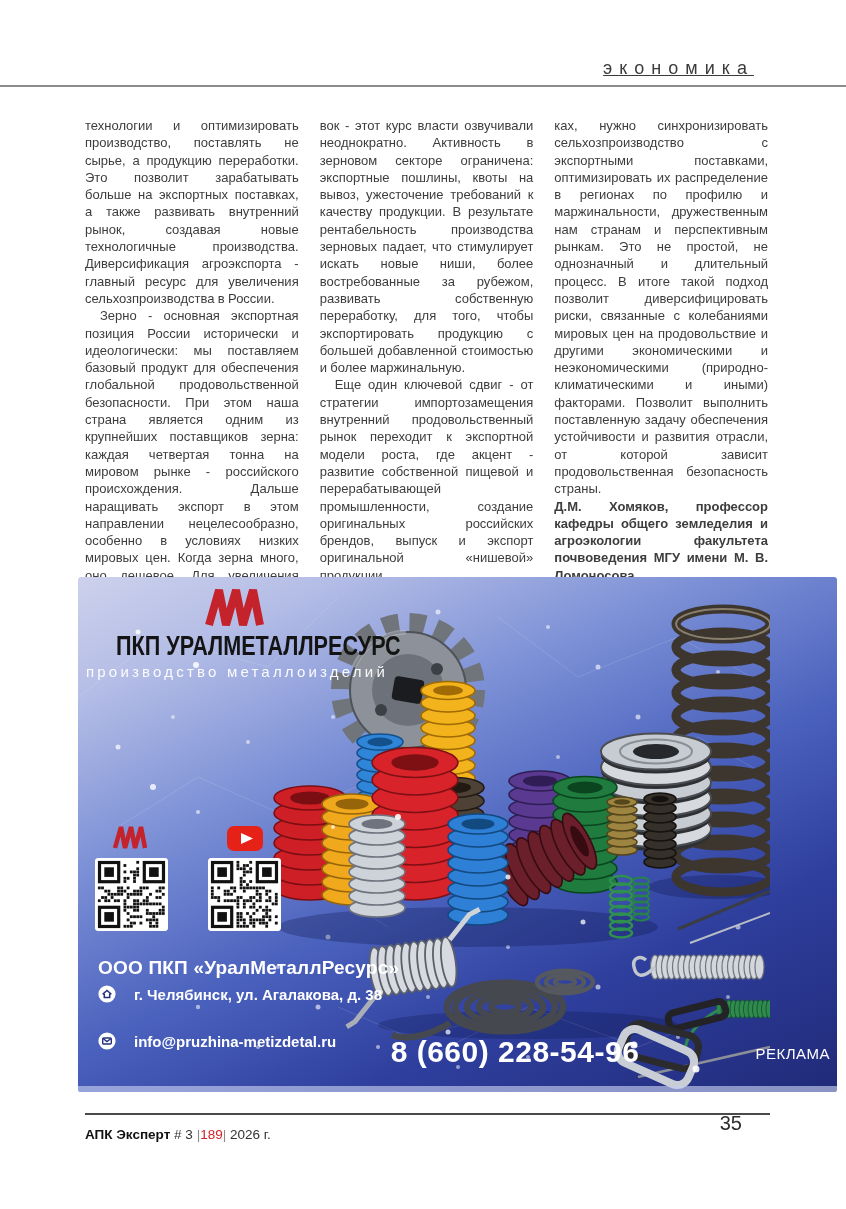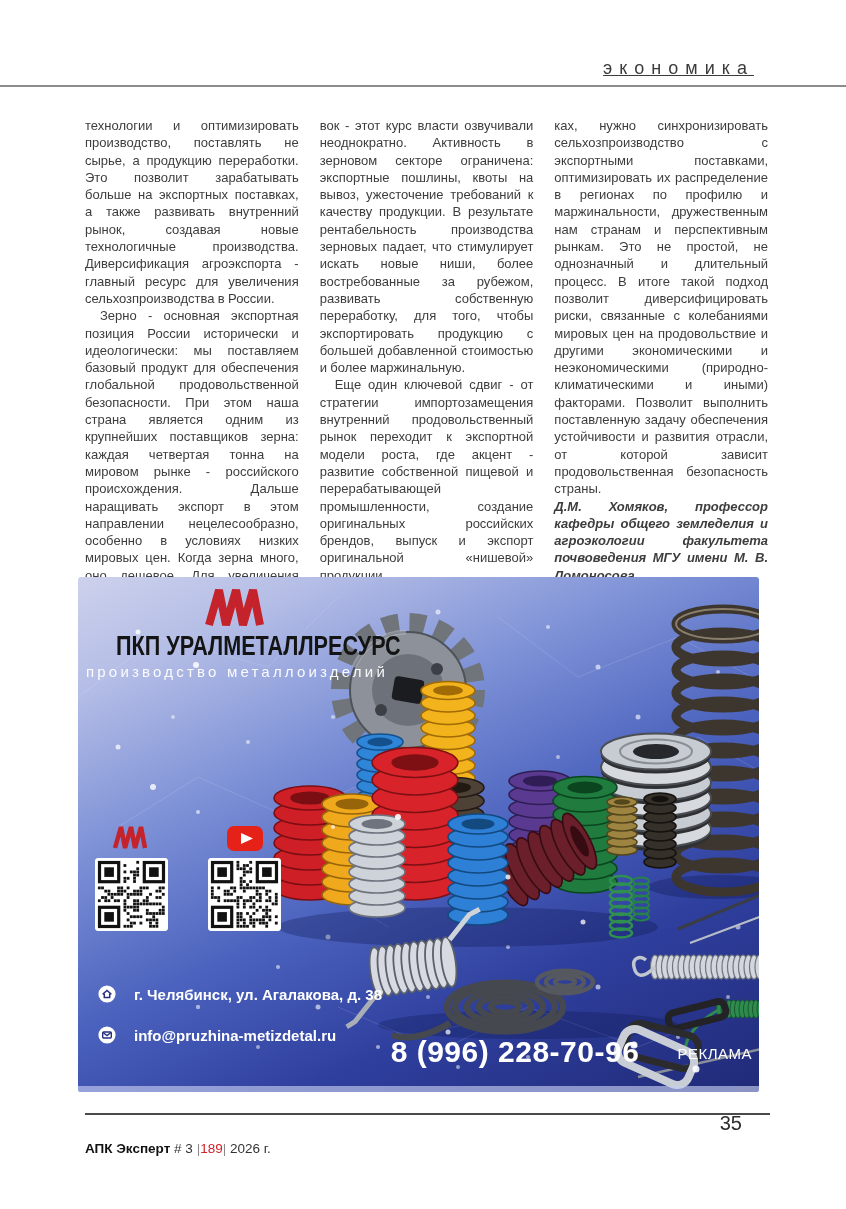--- a/index.html
+++ b/index.html
@@ -10,25 +10,25 @@
   .section-label{position:absolute;top:58px;right:92px;font-size:18px;letter-spacing:7px;
                  color:#3b3b3b;font-weight:400;text-decoration:underline;}
   .header-rule{position:absolute;top:85px;left:0;width:846px;height:2px;background:#8c8c8c;}
 
   
   .article{position:absolute;top:117px;left:85px;width:683px;display:flex;gap:21px;}
   .col{width:217px;}
   .col p{margin:0;font-size:13px;line-height:17.3px;text-align:justify;color:#3d3d3d;
          hyphens:auto;-webkit-hyphens:auto;word-spacing:-0.3px;}
   .col p.ind{text-indent:15px;}
-  .author{margin-top:26px;font-style:italic;font-weight:bold;text-align:right;
+  .author{margin-top:26px;font-weight:bold;text-align:right;
           font-size:13.2px;line-height:18.5px;color:#1f1f1f;}
 
   
-  .ad{position:absolute;left:78px;top:577px;width:681px;height:515px;border-radius:3px;
+  .ad{position:absolute;left:78px;top:577px;width:759px;height:515px;border-radius:3px;
       overflow:hidden;
       background:linear-gradient(155deg,#cdd1ec 0%,#b4bde6 14%,#7c90d6 34%,#4a61bd 55%,#2f3f9e 74%,#202a78 100%);}
   .ad::after{content:"";position:absolute;left:0;right:0;bottom:0;height:6px;
              background:rgba(196,205,238,.65);}
   .ad-art{position:absolute;left:0;top:0;width:692px;height:515px;}
 
   .ad-logo{position:absolute;left:8px;top:6px;width:300px;text-align:center;}
   .ad-logo-zigzag{display:block;margin:0 auto;}
   .ad-title{font-size:27px;font-weight:700;color:#141414;white-space:nowrap;
             transform:scaleX(.8);transform-origin:50% 50%;margin-top:2px;}
@@ -38,31 +38,31 @@
   .qr-block{position:absolute;left:17px;top:246px;display:flex;gap:40px;}
   .qr-col{width:73px;display:flex;flex-direction:column;align-items:center;}
   .qr-col .qr-ico{height:28px;display:flex;align-items:flex-end;margin-bottom:7px;}
   .qr{width:73px;height:73px;border-radius:3px;}
 
   .ad-company{position:absolute;left:20px;top:380px;font-size:19px;font-weight:bold;
               color:#fff;letter-spacing:.2px;}
   .contacts{position:absolute;left:20px;top:408px;}
   .contact-line{display:flex;align-items:center;gap:18px;font-size:15px;font-weight:bold;
                 color:#fff;margin-bottom:5px;}
-  .contact-line.gap-top{margin-top:23px;}
+  .contact-line.gap-top{margin-top:29px;}
   .contact-line svg{flex:0 0 auto;}
 
   .ad-phone-big{position:absolute;left:242px;top:458px;width:390px;text-align:center;
                 font-size:30px;font-weight:bold;color:#fff;letter-spacing:.5px;}
   .ad-reklama{position:absolute;right:7px;bottom:30px;color:#fff;font-size:15px;
               letter-spacing:.5px;}
 
   
   .footer-rule{position:absolute;top:1113px;left:85px;width:685px;height:1.5px;background:#4a4a4a;}
-  .footer-left{position:absolute;top:1127px;left:85px;font-size:13.5px;color:#333;margin-top:14px;}
+  .footer-left{position:absolute;top:1127px;left:85px;font-size:13.5px;color:#333;}
   .footer-left .mag{font-weight:bold;color:#111;}
   .footer-left .pipe{color:#8a8a8a;}
   .footer-left .red{color:#d42127;}
   .page-number{position:absolute;top:1112px;right:104px;font-size:20px;color:#2d2d2d;}
 </style>
 </head>
 <body>
 
 <div class="page">
 
@@ -647,40 +647,41 @@
             <rect x="49.199999999999996" y="3" width="23.099999999999998" height="23.099999999999998" fill="#111111"></rect>
             <rect x="52.5" y="6.3" width="16.5" height="16.5" fill="#ffffff"></rect>
             <rect x="55.8" y="9.6" width="9.899999999999999" height="9.899999999999999" fill="#111111"></rect>
             <rect x="3" y="49.199999999999996" width="23.099999999999998" height="23.099999999999998" fill="#111111"></rect>
             <rect x="6.3" y="52.5" width="16.5" height="16.5" fill="#ffffff"></rect>
             <rect x="9.6" y="55.8" width="9.899999999999999" height="9.899999999999999" fill="#111111"></rect>
           </svg>
       </div>
     </div>
 
+    <div class="ad-company">ООО ПКП «УралМеталлРесурс»</div>
 
     <div class="contacts">
       <div class="contact-line">
         <svg width="18" height="18" viewBox="0 0 18 18">
           <circle cx="9" cy="9" r="8.6" fill="#ffffff"></circle>
           <path d="M4.6,9.3 L9,5.4 L13.4,9.3 M6.3,8.8 V12.6 H11.7 V8.8" fill="none" stroke="#26307e" stroke-width="1.5"></path>
         </svg>
         <span>г. Челябинск, ул. Агалакова, д. 38</span>
       </div>
       <div class="contact-line gap-top">
         <svg width="18" height="18" viewBox="0 0 18 18">
           <circle cx="9" cy="9" r="8.6" fill="#ffffff"></circle>
           <rect x="4.7" y="6" width="8.6" height="6" rx="1" fill="none" stroke="#26307e" stroke-width="1.4"></rect>
           <path d="M5,6.5 L9,9.5 L13,6.5" fill="none" stroke="#26307e" stroke-width="1.4"></path>
         </svg>
         <span>info@pruzhina-metizdetal.ru</span>
       </div>
     </div>
 
-    <div class="ad-phone-big">8 (996) 228-70-96</div>
+    <div class="ad-phone-big">8 (660) 228-54-96</div>
     <div class="ad-reklama">РЕКЛАМА</div>
   </div>
 
   <div class="footer-rule"></div>
   <div class="footer-left">
     <span class="mag">АПК Эксперт</span>
     <span># 3</span>
     <span class="pipe">|</span><span class="red">189</span><span class="pipe">|</span>
     <span>2026 г.</span>
   </div>

